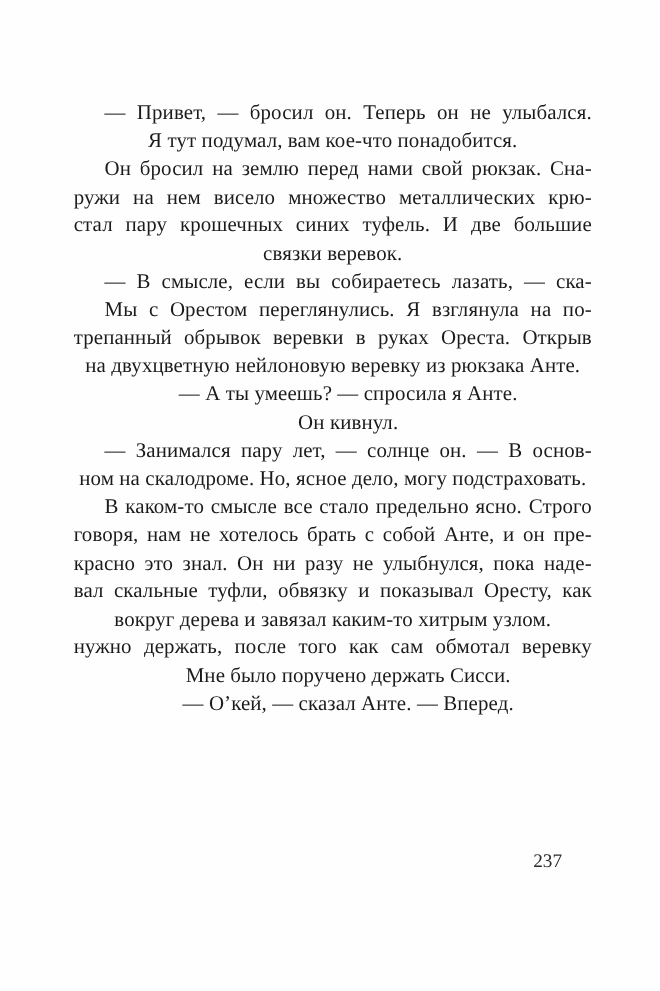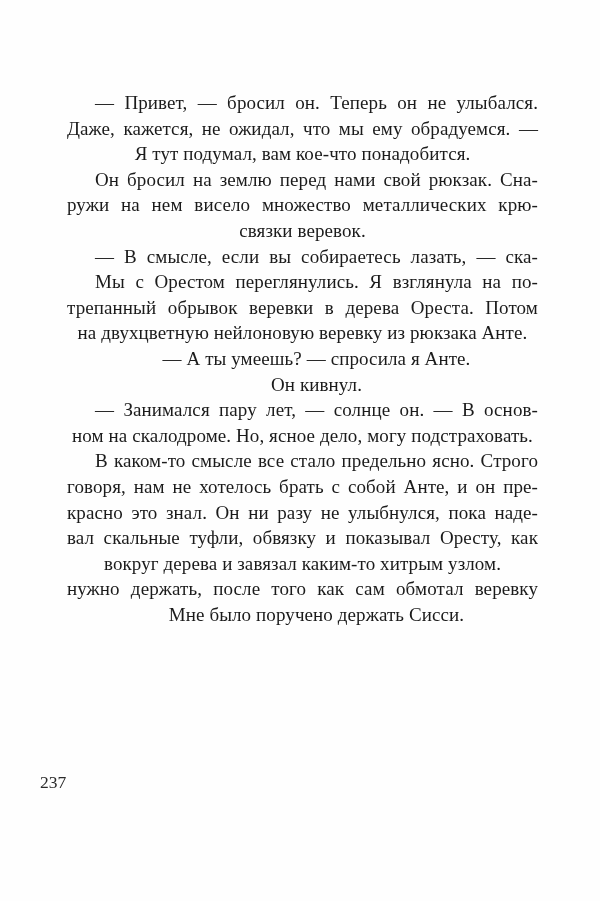--- a/index.html
+++ b/index.html
@@ -36,47 +36,48 @@
     text-align-last: justify;
   }
   .ind {
     text-indent: 28px;
   }
   .folio {
     position: absolute;
     top: 772px;
     left: 67px;
     width: 471px;
-    text-align: left;
+    text-align: right;
     transform: translateX(-27px);
     font-size: 17.5px;
     color: #2a2a2a;
   }
 </style>
 </head>
 <body>
 
 <div class="page">
   <div class="text-block">
     <div class="line ind j">— Привет, — бросил он. Теперь он не улыбался.</div>
-    <div class="line j">Даже, кажется, не ожидал, что мы ему обрадуемся. —</div>
     <div class="line">Я тут подумал, вам кое-что понадобится.</div>
     <div class="line ind j">Он бросил на землю перед нами свой рюкзак. Сна-</div>
     <div class="line j">ружи на нем висело множество металлических крю-</div>
+    <div class="line j">стал пару крошечных синих туфель. И две большие</div>
     <div class="line">связки веревок.</div>
     <div class="line ind j">— В смысле, если вы собираетесь лазать, — ска-</div>
     <div class="line ind j">Мы с Орестом переглянулись. Я взглянула на по-</div>
-    <div class="line j">трепанный обрывок веревки в дерева Ореста. Потом</div>
+    <div class="line j">трепанный обрывок веревки в руках Ореста. Открыв</div>
     <div class="line">на двухцветную нейлоновую веревку из рюкзака Анте.</div>
     <div class="line ind">— А ты умеешь? — спросила я Анте.</div>
     <div class="line ind">Он кивнул.</div>
     <div class="line ind j">— Занимался пару лет, — солнце он. — В основ-</div>
     <div class="line">ном на скалодроме. Но, ясное дело, могу подстраховать.</div>
     <div class="line ind j">В каком-то смысле все стало предельно ясно. Строго</div>
     <div class="line j">говоря, нам не хотелось брать с собой Анте, и он пре-</div>
     <div class="line j">красно это знал. Он ни разу не улыбнулся, пока наде-</div>
     <div class="line j">вал скальные туфли, обвязку и показывал Оресту, как</div>
     <div class="line">вокруг дерева и завязал каким-то хитрым узлом.</div>
     <div class="line j">нужно держать, после того как сам обмотал веревку</div>
     <div class="line ind">Мне было поручено держать Сисси.</div>
+    <div class="line ind">— О’кей, — сказал Анте. — Вперед.</div>
   </div>
   <div class="folio">237</div>
 </div>
 
 </body></html>

